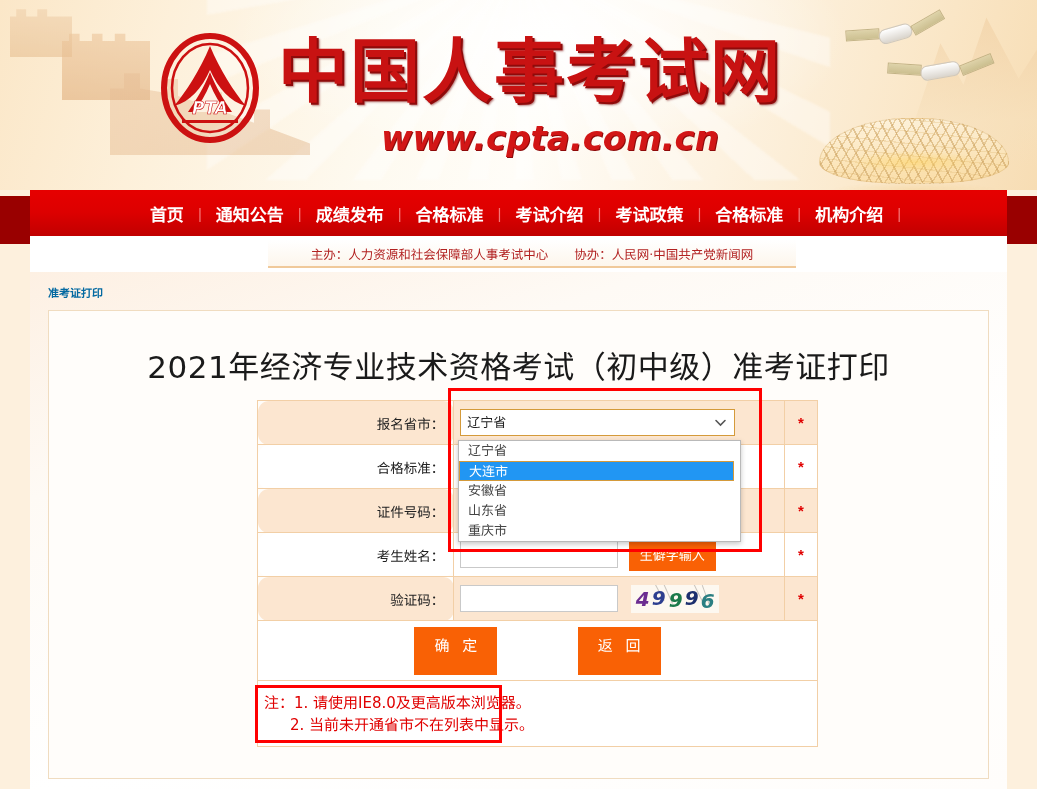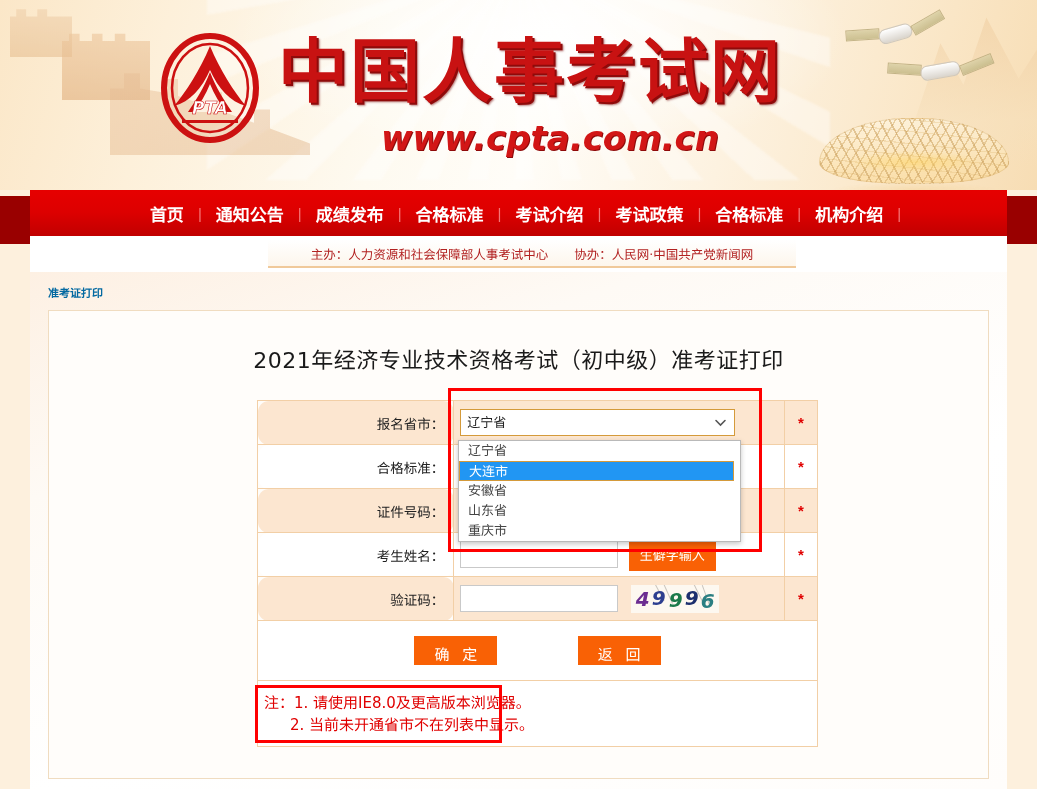--- a/index.html
+++ b/index.html
@@ -138,21 +138,21 @@
   .crumb {
     position:absolute; left:48px; top:284px; font-size:11px; color:#0369a1; font-weight:700;
     font-family:"DejaVu Sans","Liberation Sans",sans-serif;
   }
   .card {
     position:absolute; left:48px; top:310px; width:941px; height:469px;
     background:#fffdfa; border:1px solid #f0dcc0;
   }
   .pageTitle {
     position:absolute; left:48px; top:342px; width:941px; text-align:center;
-    font-size:22px; color:#1a1a1a; font-weight:400; letter-spacing:0.5px;
+    font-size:31px; color:#1a1a1a; font-weight:400; letter-spacing:0.5px;
     font-family:"DejaVu Sans","Liberation Sans",sans-serif;
   }
 
   
   .ftable {
     position:absolute; left:257px; top:400px; width:561px;
     border-collapse:collapse; table-layout:fixed;
   }
   .ftable td { border:1px solid #f2cfa6; height:44px; vertical-align:middle; padding:0; }
   .ftable tr.odd td { background:#fce6d0; }
@@ -185,21 +185,21 @@
     display:inline-block; margin-left:8px; width:88px; height:28px; background:#fdf8f0;
     vertical-align:middle; position:relative; overflow:hidden; border:0;
   }
   .captcha .d { position:absolute; font-size:20px; font-weight:700; font-style:italic;
     font-family:"DejaVu Sans","Liberation Sans",sans-serif; }
   .captcha .ln { position:absolute; background:#c9c4bd; height:1px; }
 
   .btnrow td { height:60px !important; text-align:center; }
   .obtn {
     display:inline-block; background:#f96105; color:#fff; border:none;
-    font-size:15px; letter-spacing:4px; padding:7px 16px 1px 20px; cursor:pointer;
+    font-size:15px; letter-spacing:4px; padding:7px 16px 20px 20px; cursor:pointer;
     font-family:"DejaVu Sans","Liberation Sans",sans-serif;
   }
   .notes td { height:66px !important; padding:8px 0 8px 6px !important; }
   .note { color:#e00000; font-size:15px; line-height:22px;
     font-family:"DejaVu Sans","Liberation Sans",sans-serif; }
   .note.n2 { padding-left:26px; }
 
   
   .ddlist {
     position:absolute; left:458px; top:440px; width:283px;

